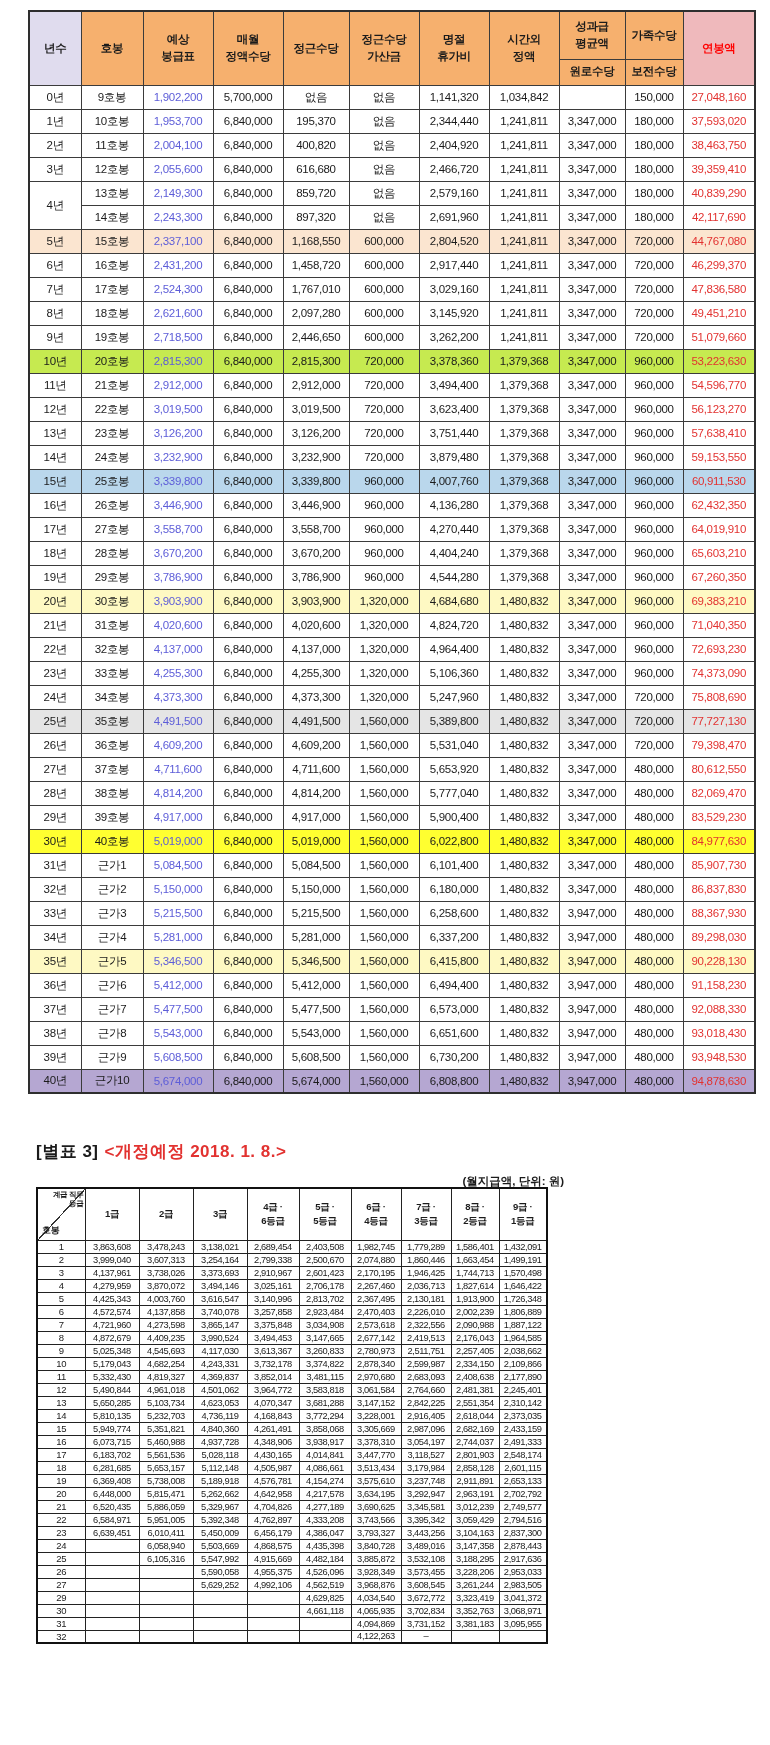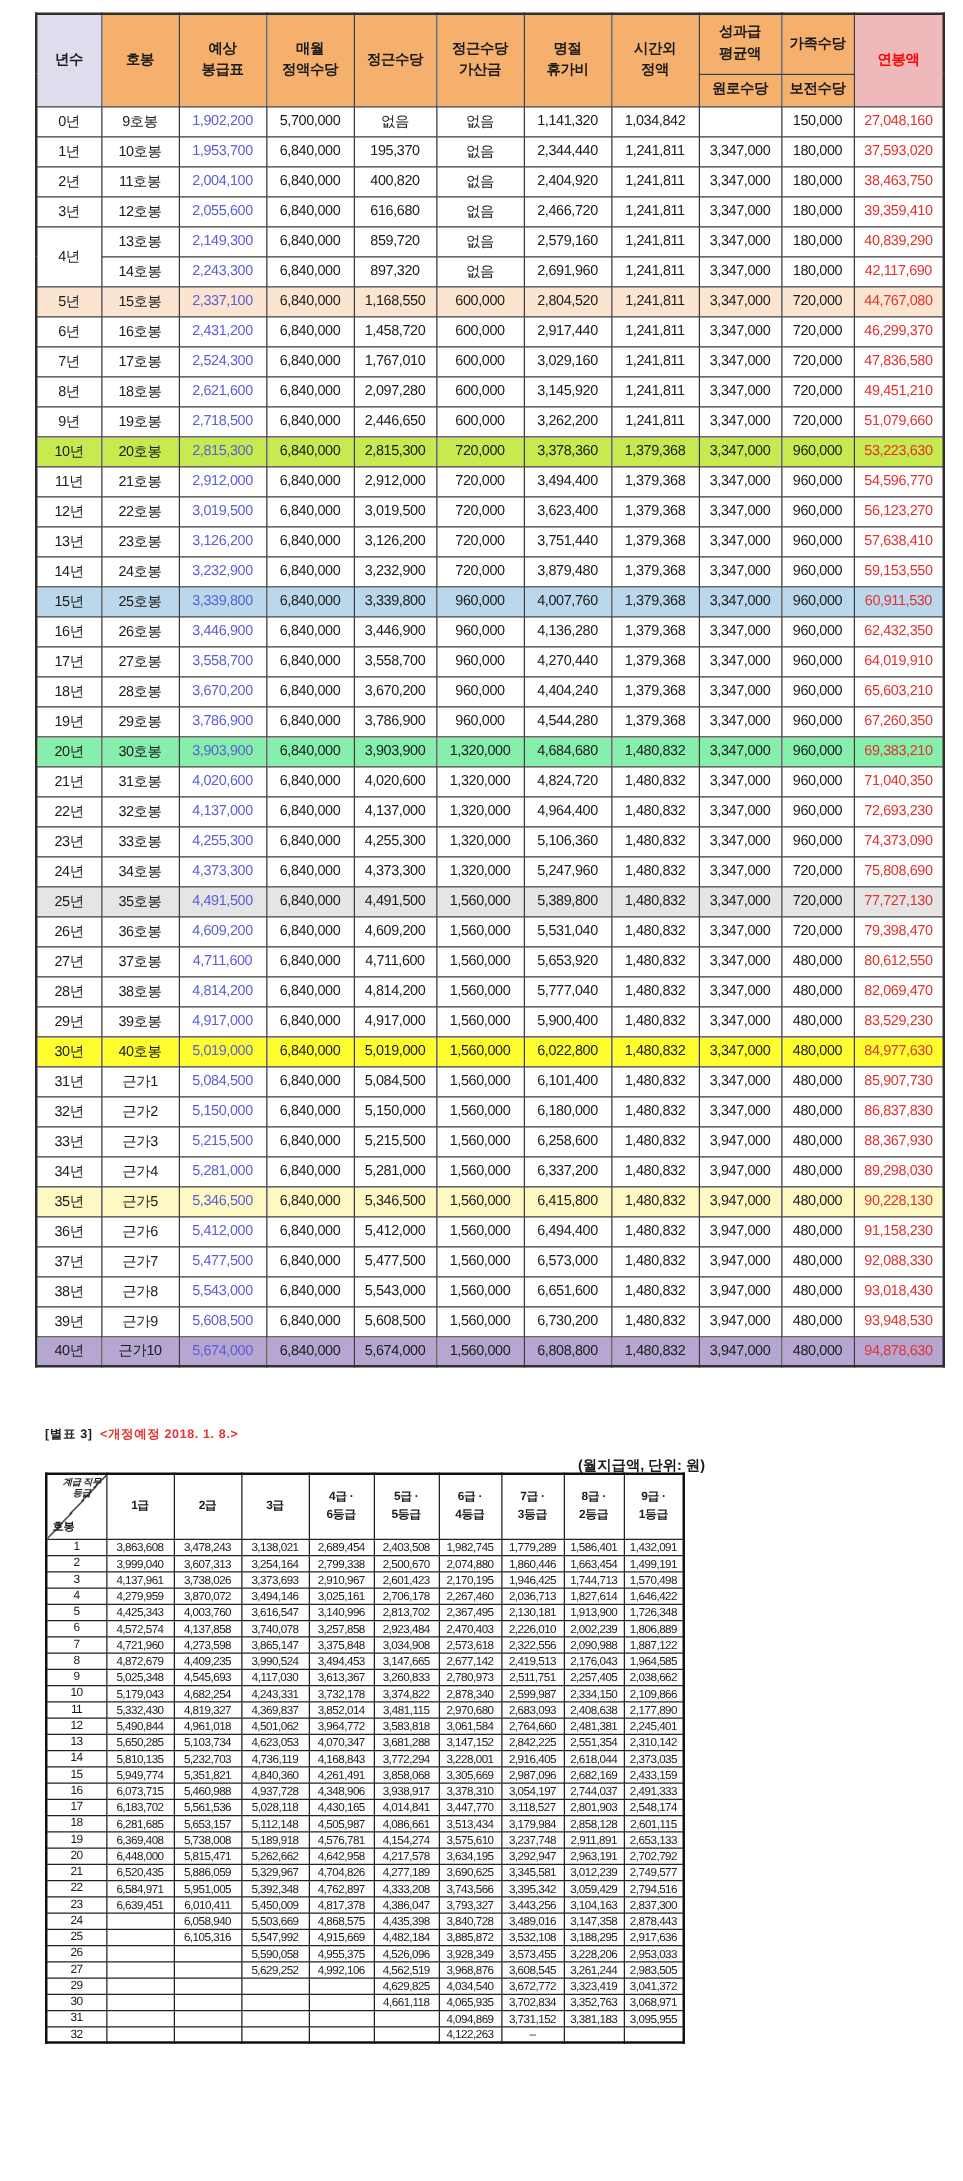--- a/index.html
+++ b/index.html
@@ -34,21 +34,21 @@
   #top-table td {
     font-size: 11.5px; height: 24px;
     letter-spacing: -0.3px;
     background: transparent;
   }
   #top-table td.c1 { color: var(--blue); }   
   #top-table td.c9 { color: var(--red); }    
 
   
   .bottom-wrap { margin: 46px 0 0 36px; width: 510px; }
-  .bt-caption { font-size: 10px; font-weight: 700; letter-spacing: 0.5px; }
+  .bt-caption { font-size: 17px; font-weight: 700; letter-spacing: 0.5px; }
   .bt-caption .rev { color: var(--red); margin-left: 6px; }
   .bt-subtitle {
     margin: 5px 0 0 34px;
     font-size: 13px; font-weight: 700; letter-spacing: 0.5px;
     text-decoration: underline;
   }
   .bt-notes { position: relative; height: 22px; margin-top: 2px; }
   .bt-notes .note-center {
     position: absolute; left: 0; right: 60px; top: 0;
     text-align: center; font-size: 11.5px; font-weight: 700;
@@ -73,21 +73,21 @@
 
   th.corner {
     position: relative;
     background:
       linear-gradient(to bottom right,
         transparent calc(50% - 0.6px), #333 calc(50% - 0.6px),
         #333 calc(50% + 0.6px), transparent calc(50% + 0.6px));
   }
   th.corner .corner-top {
     position: absolute; top: 1px; right: 1px; width: 36px;
-    font-size: 7.5px; line-height: 1.25; text-align: center; white-space: normal; font-style: italic;
+    font-size: 7.5px; line-height: 1.25; text-align: right; white-space: normal;
   }
   th.corner .corner-bottom {
     position: absolute; bottom: 2px; left: 4px; font-size: 9px;
   }
 </style>
 </head>
 <body>
 
 <div class="top-wrap">
   <table id="top-table">
@@ -395,21 +395,21 @@
           <td class="c1">3,786,900</td>
           <td class="c2">6,840,000</td>
           <td class="c3">3,786,900</td>
           <td class="c4">960,000</td>
           <td class="c5">4,544,280</td>
           <td class="c6">1,379,368</td>
           <td class="c7">3,347,000</td>
           <td class="c8">960,000</td>
           <td class="c9">67,260,350</td>
         </tr>
-        <tr style="background: #86efac;">
+        <tr style="background: #fef9c3;">
           <td rowspan="1">20년</td>
           <td class="c0">30호봉</td>
           <td class="c1">3,903,900</td>
           <td class="c2">6,840,000</td>
           <td class="c3">3,903,900</td>
           <td class="c4">1,320,000</td>
           <td class="c5">4,684,680</td>
           <td class="c6">1,480,832</td>
           <td class="c7">3,347,000</td>
           <td class="c8">960,000</td>
@@ -985,21 +985,21 @@
           <td>3,743,566</td>
           <td>3,395,342</td>
           <td>3,059,429</td>
           <td>2,794,516</td>
         </tr>
         <tr>
           <td class="rownum">23</td>
           <td>6,639,451</td>
           <td>6,010,411</td>
           <td>5,450,009</td>
-          <td>4,817,378</td>
+          <td>6,456,179</td>
           <td>4,386,047</td>
           <td>3,793,327</td>
           <td>3,443,256</td>
           <td>3,104,163</td>
           <td>2,837,300</td>
         </tr>
         <tr>
           <td class="rownum">24</td>
           <td></td>
           <td>6,058,940</td>

